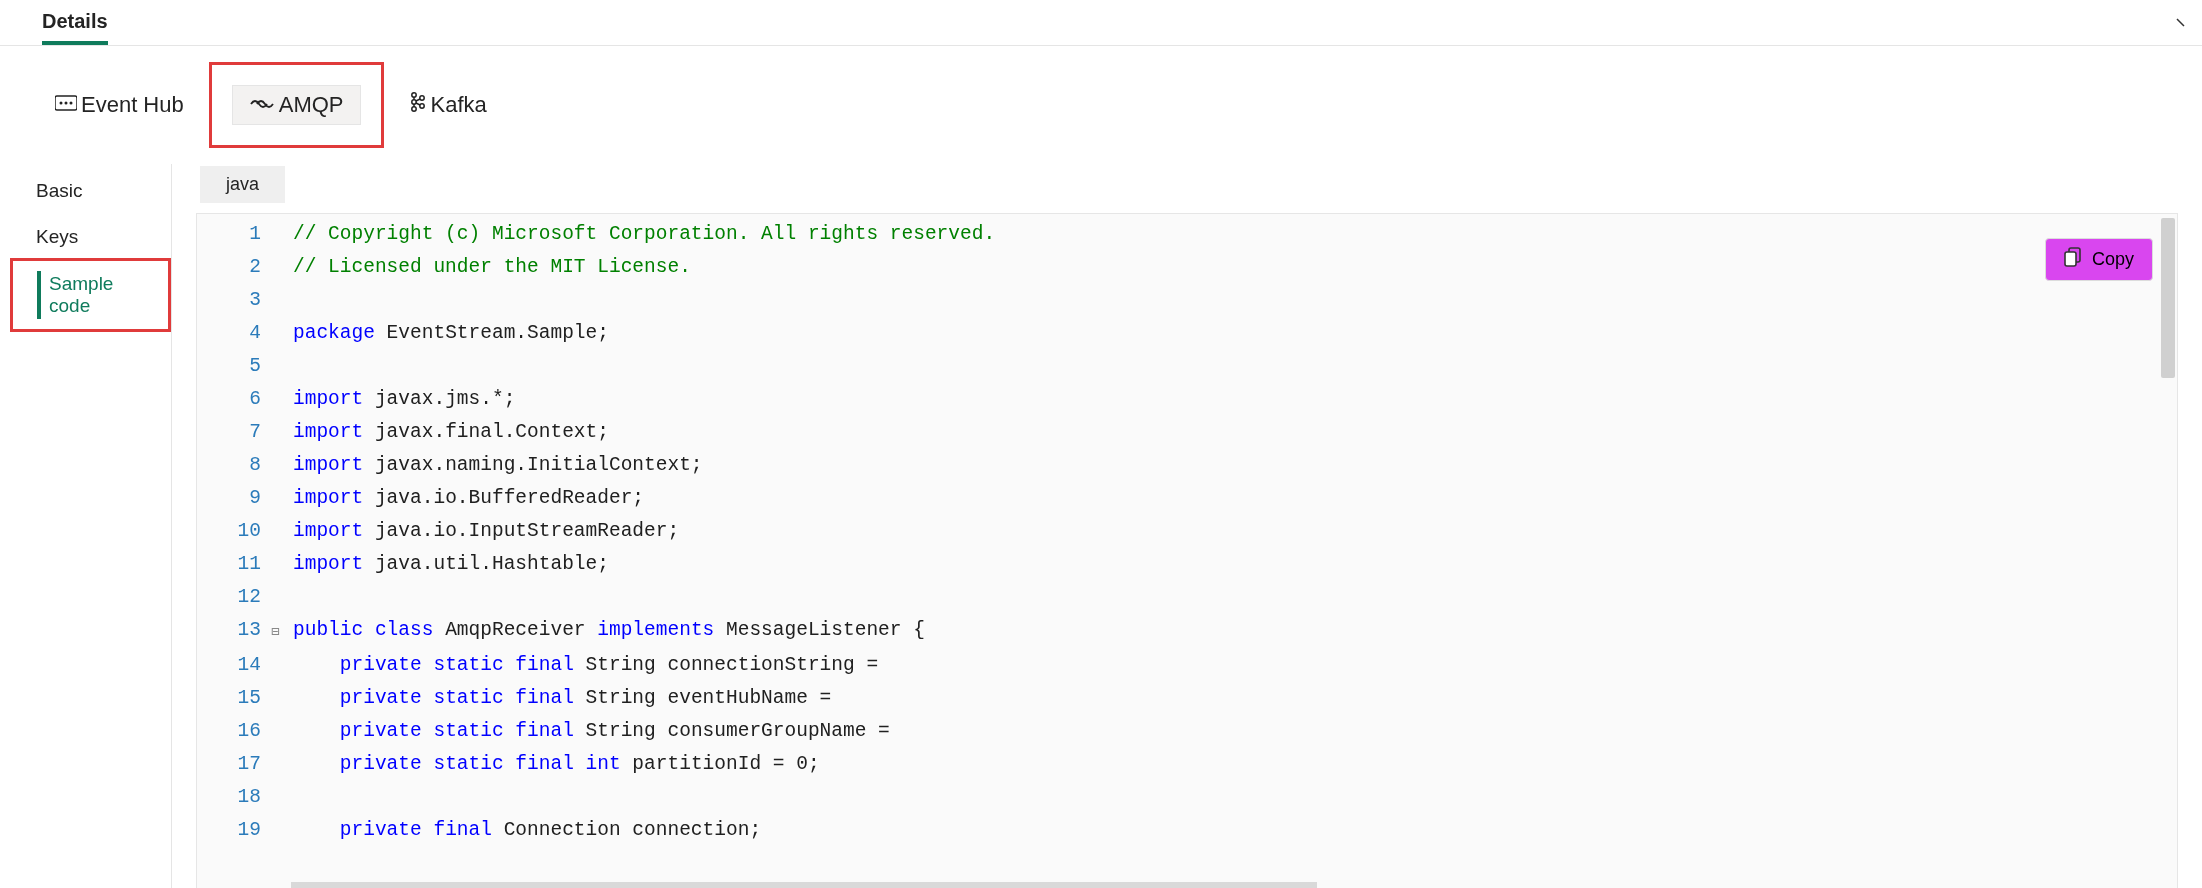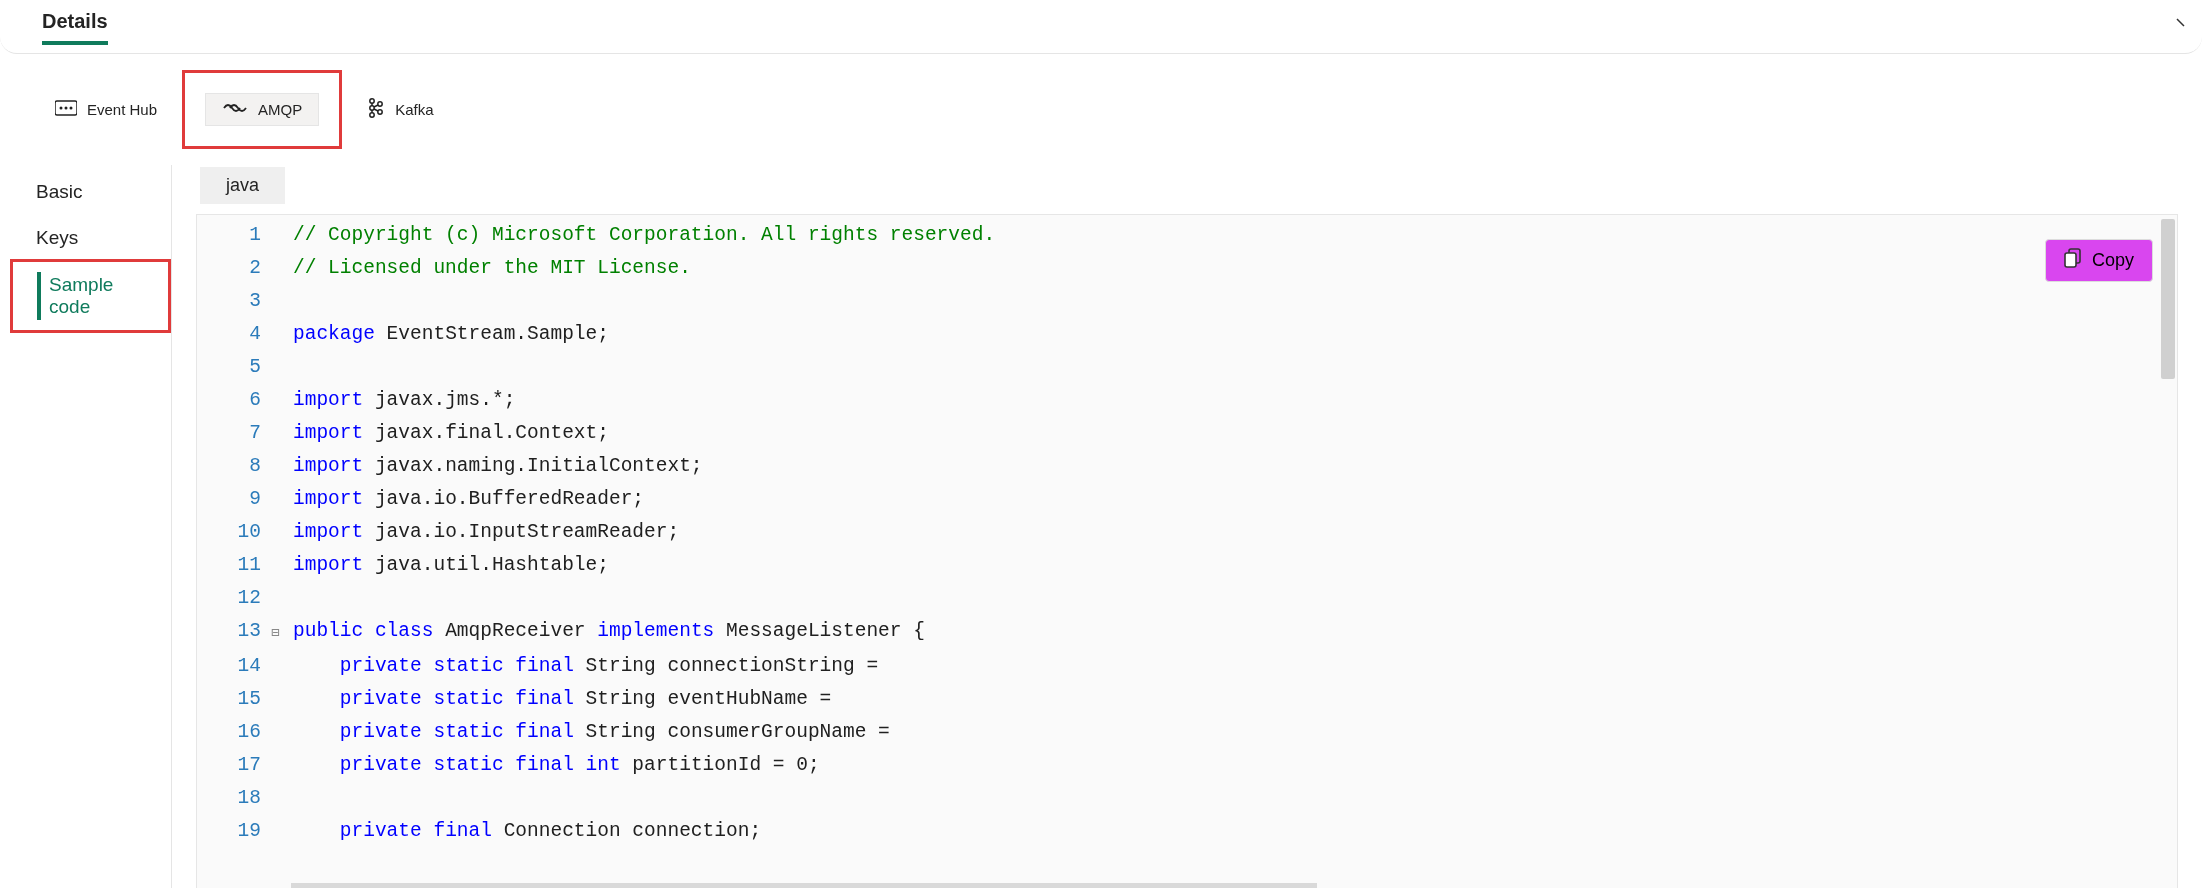--- a/index.html
+++ b/index.html
@@ -5,43 +5,42 @@
   * { box-sizing: border-box; margin: 0; padding: 0; }
   body {
     font-family: "Segoe UI", -apple-system, BlinkMacSystemFont, sans-serif;
     background: #ffffff;
     color: #242424;
     width: 2202px;
     height: 888px;
     overflow: hidden;
   }
   .details-header {
-    padding: 10px 24px 8px 42px;
+    padding: 10px 24px 0 42px;
     border-bottom: 1px solid #e5e5e5;
-    border-radius: 17px;
   }
   .details-title {
     font-size: 20px;
     font-weight: 600;
     display: inline-block;
     padding-bottom: 8px;
     border-bottom: 4px solid #0f7b5c;
   }
   .chevron-top { position:absolute; right:8px; top:12px; }
 
   .tabs-row {
     display:flex;
     align-items:center;
     gap: 8px;
     padding: 16px 0 16px 38px;
   }
   .tab-btn {
-    display:flex; align-items:center; gap:10px;
+    display:flex; align-items:center; gap:4px;
     padding: 6px 16px;
-    font-size: 15px;
+    font-size: 22px;
     color:#242424;
     cursor:pointer;
     border:1px solid transparent;
     background:transparent;
     justify-content:space-between;
   }
   .tab-btn.active {
     background:#f3f2f1;
     border:1px solid #e5e5e5;
   }

